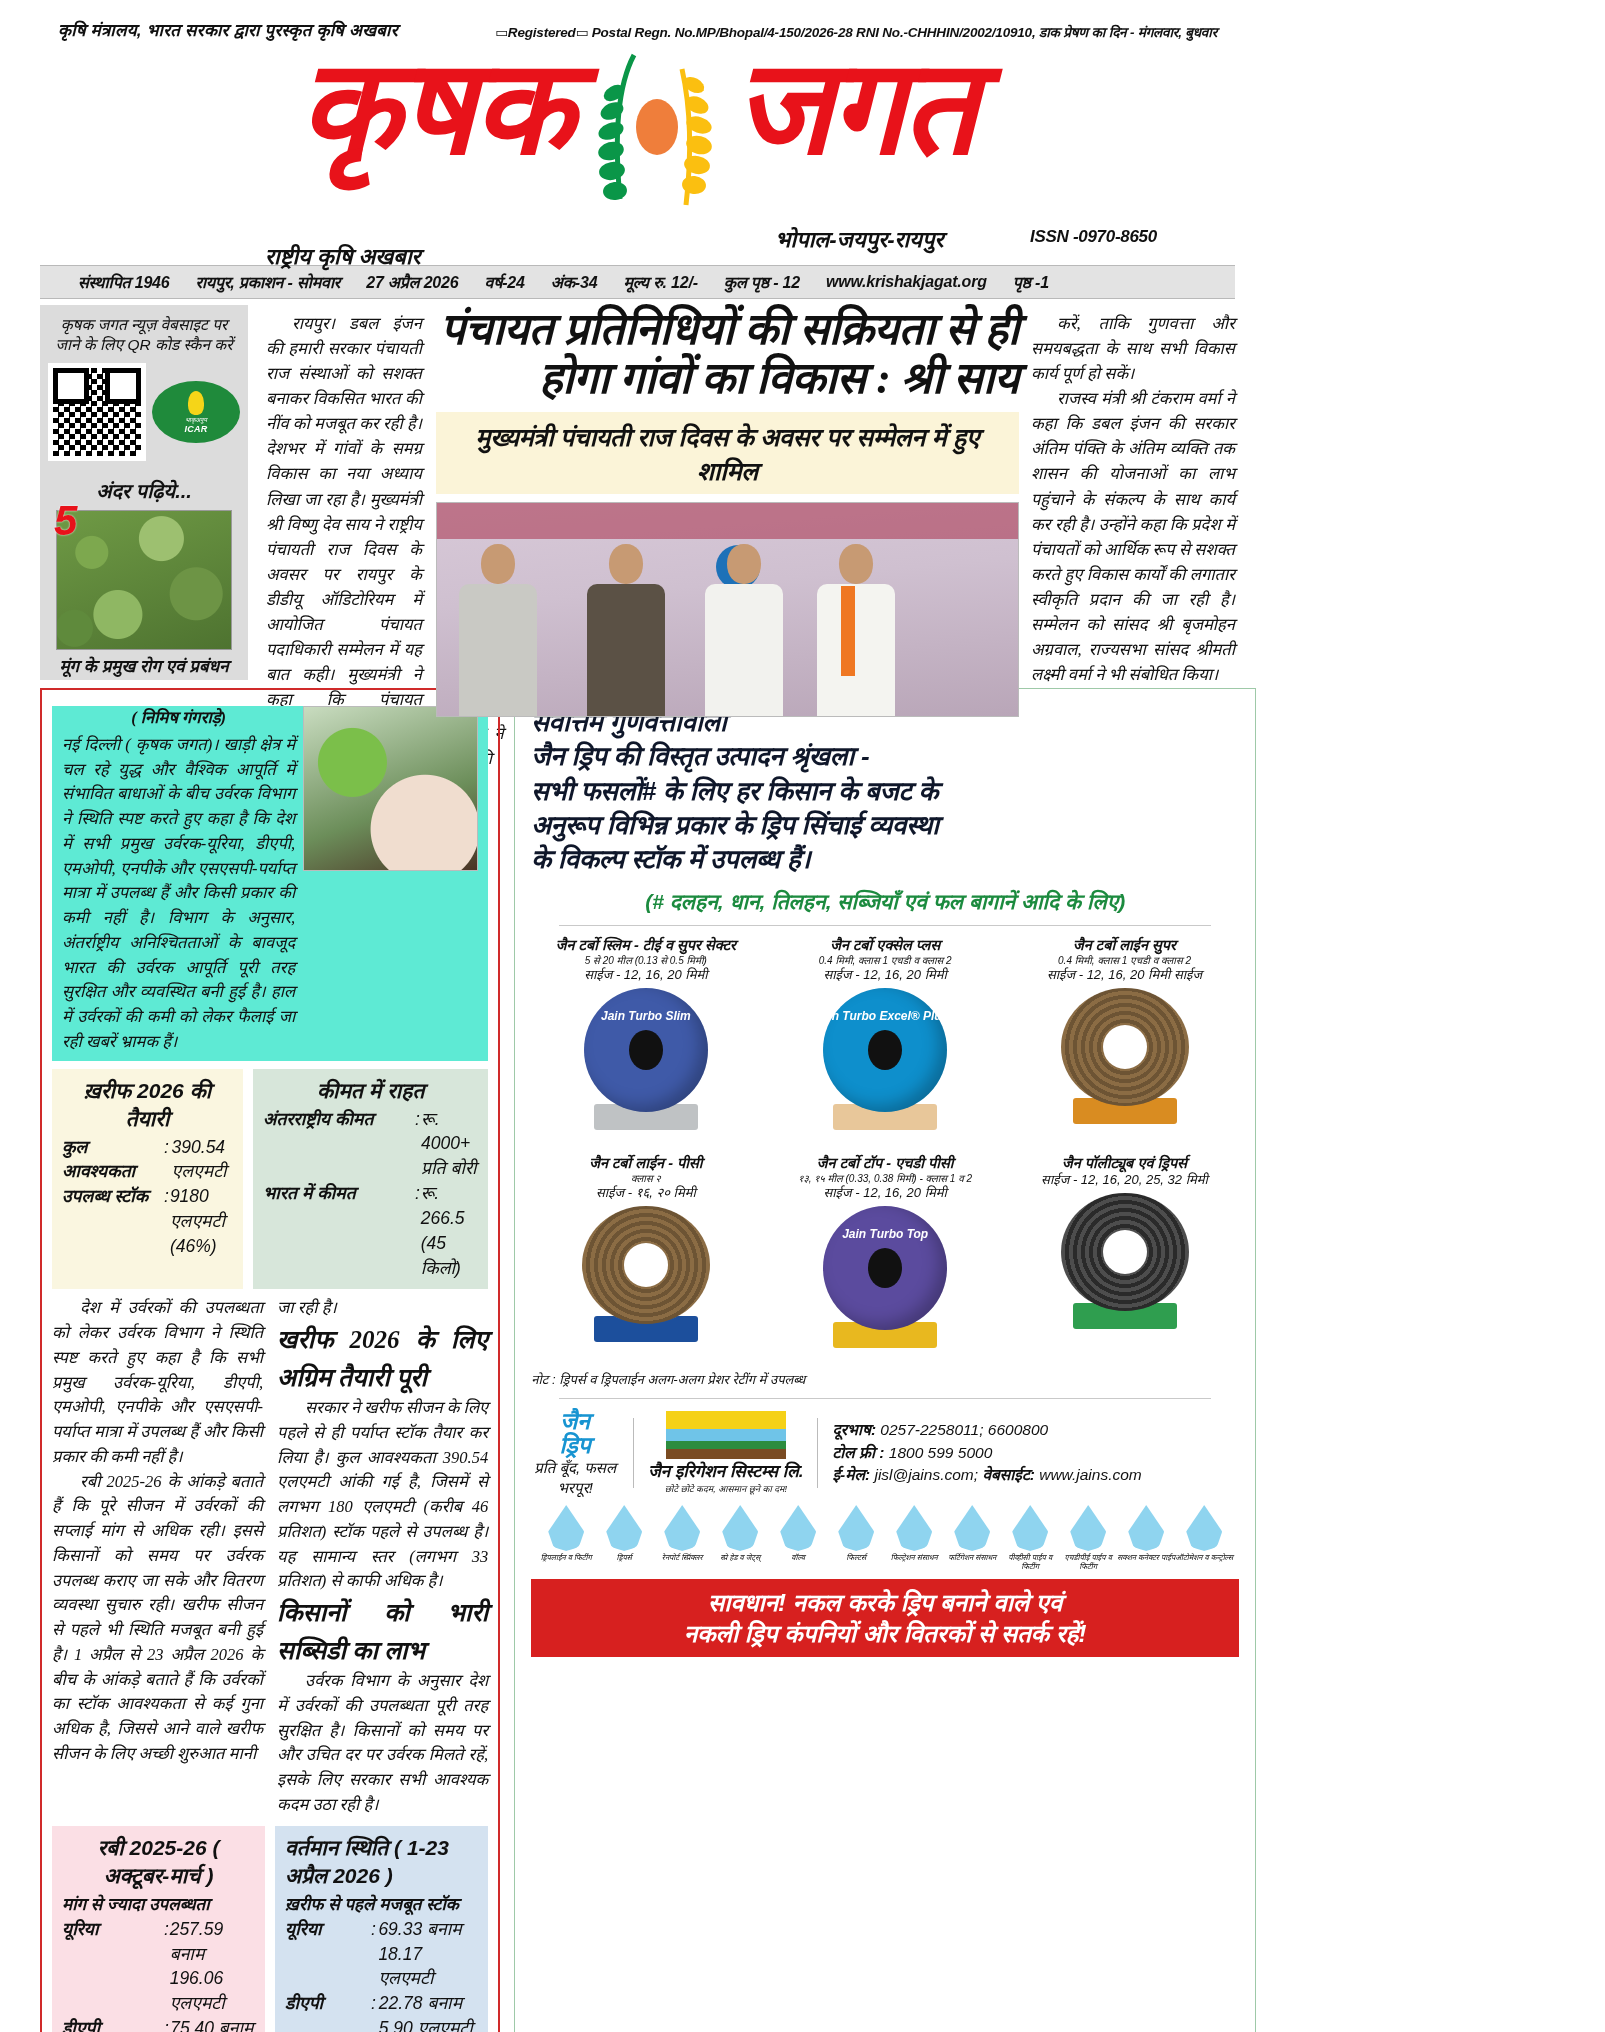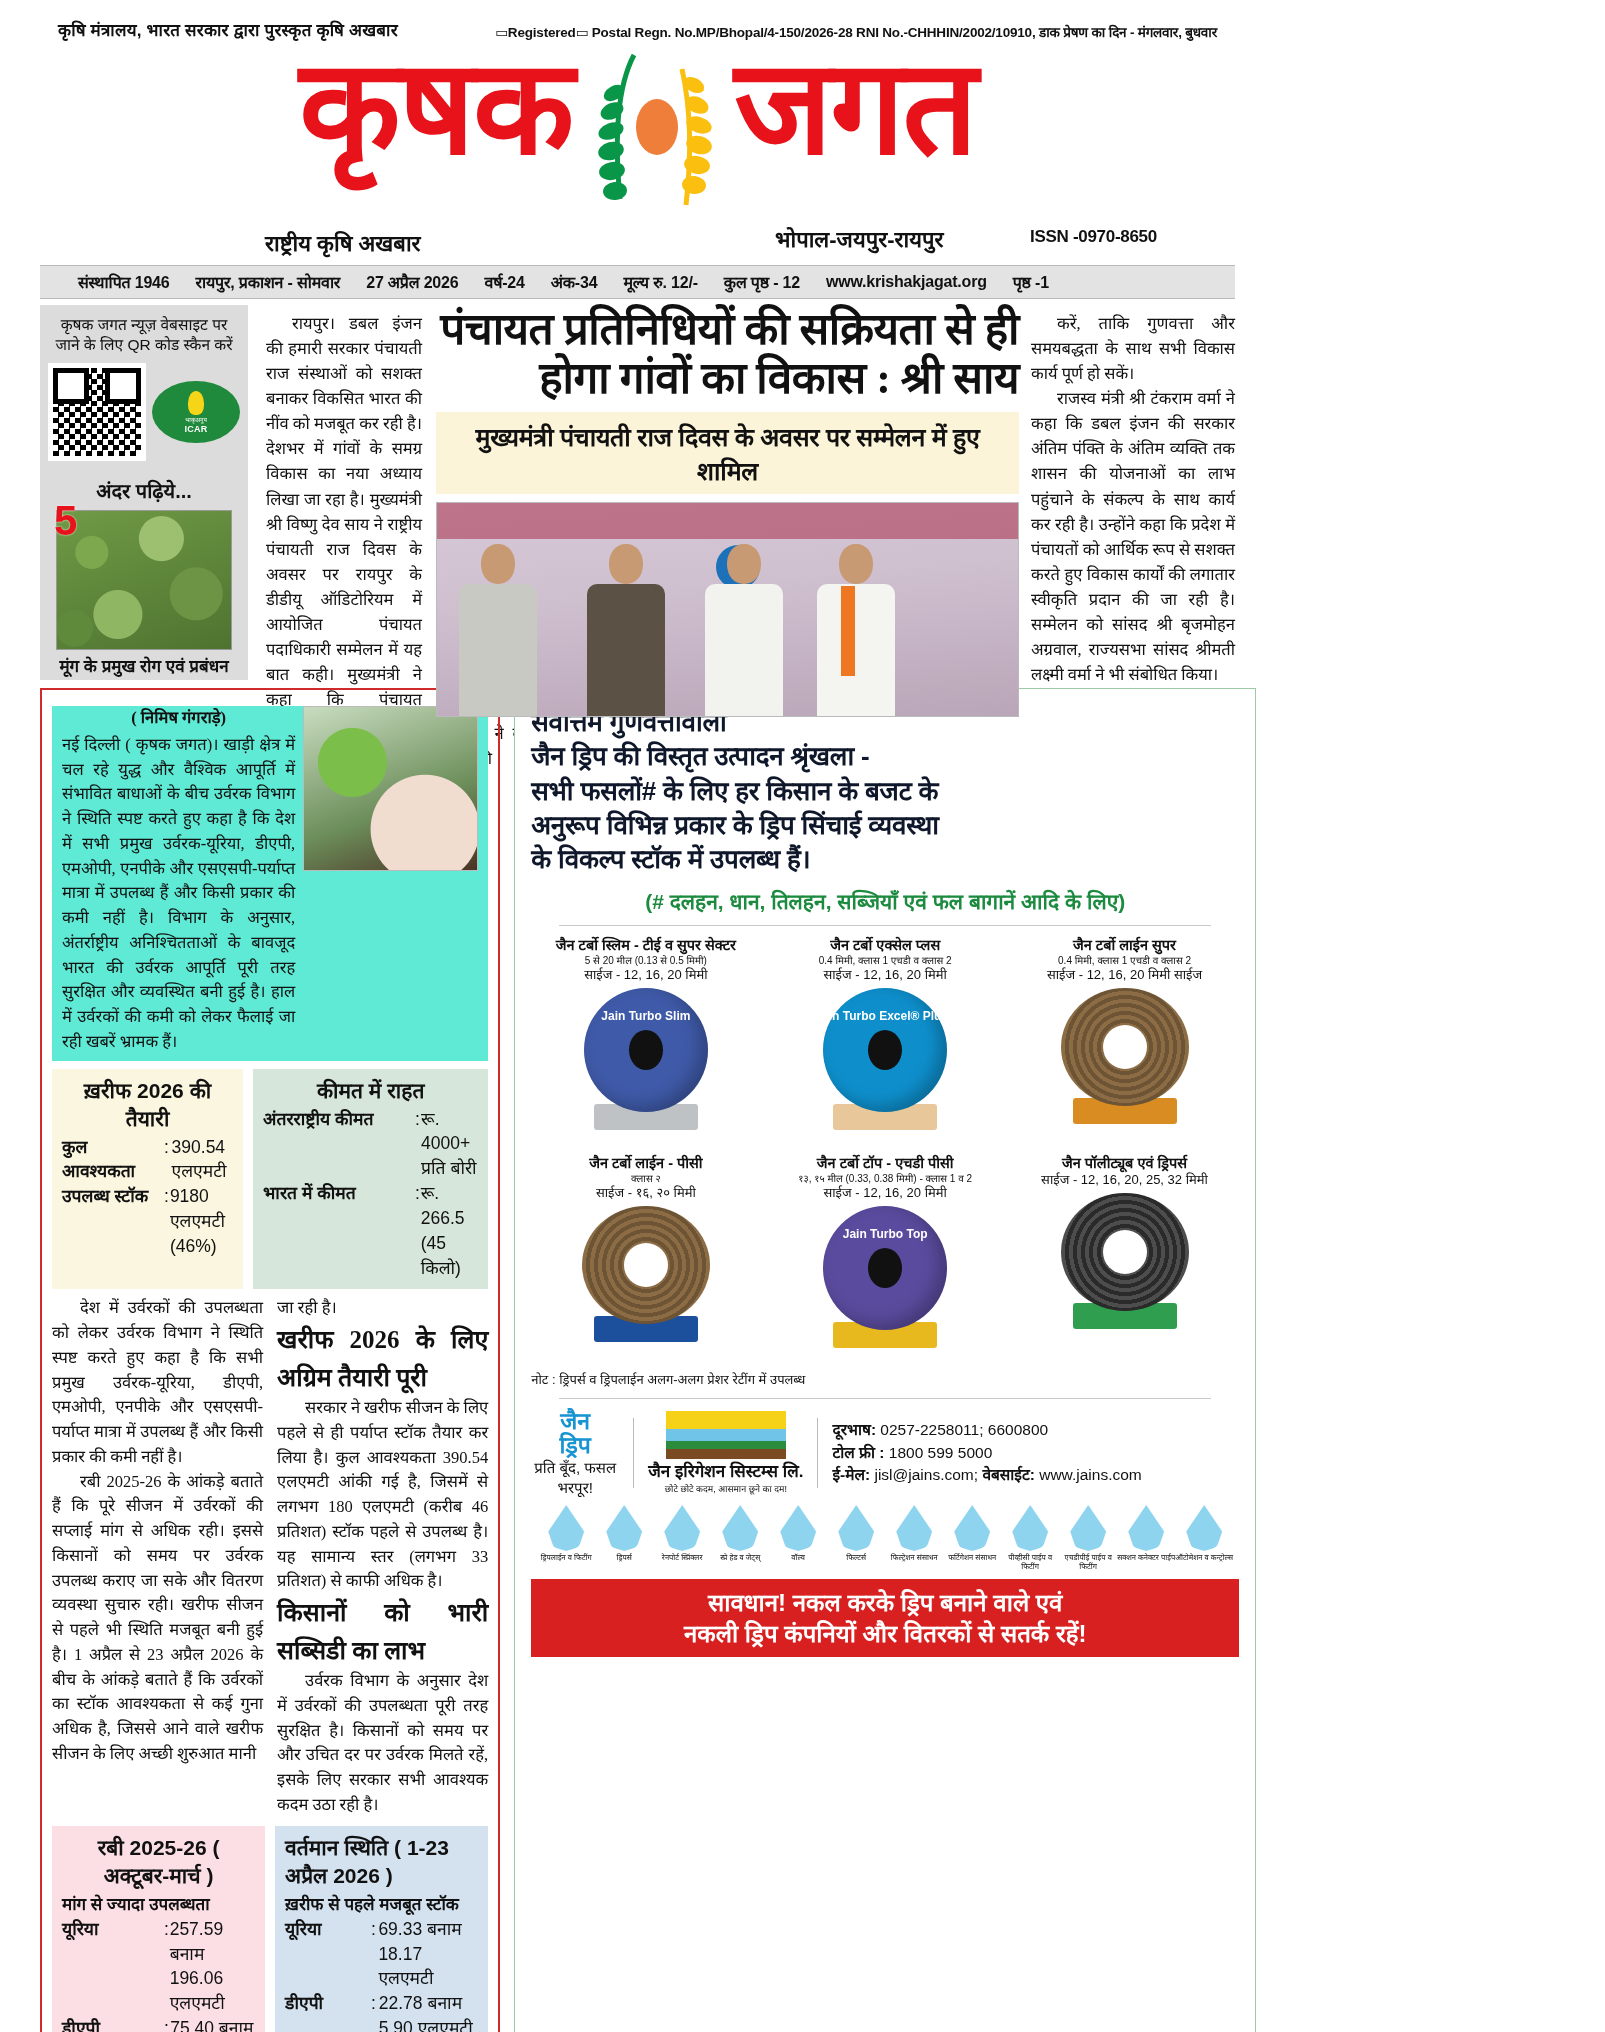--- a/index.html
+++ b/index.html
@@ -3,21 +3,21 @@
 <meta charset="utf-8">
 <style>
   * { box-sizing: border-box; margin: 0; padding: 0; }
   body {
     width: 1605px; height: 2032px;
     background: #ffffff;
     font-family: "Liberation Sans", "DejaVu Sans", sans-serif;
     color: #111;
     overflow: hidden;
   }
-  .page { position: relative; width: 1275px; height: 2032px; padding: 0 40px; }
+  .page { position: relative; width: 1275px; height: 2032px; padding: 0 40px; font-style: italic; }
 
   
   .topstrip { display: flex; align-items: flex-end; justify-content: space-between; padding: 18px 18px 2px 18px; }
   .topstrip .left { font-size: 17px; font-weight: 700; letter-spacing: .2px; }
   .topstrip .right { font-size: 13.5px; font-weight: 700; letter-spacing: -.2px; }
 
   
   .masthead { position: relative; height: 180px; display: flex; align-items: flex-start; justify-content: center; }
   .mast-word {
     font-family: "Liberation Serif", "DejaVu Serif", serif;
@@ -32,21 +32,21 @@
   .mast-emblem .ear { position: absolute; top: 6px; }
   .mast-emblem .dot {
     position: absolute; left: 58px; top: 56px; width: 42px; height: 56px;
     background: #ef7e3b; border-radius: 50%;
   }
 
   .mast-sub { position: relative; height: 42px; }
   .mast-sub .tag {
     position: absolute; font-weight: 700; font-size: 22px; color: #111;
   }
-  .tag-left { left: 225px; top: 4px; }
+  .tag-left { left: 225px; top: 17px; }
   .tag-mid { left: 735px; top: 0; }
   .tag-issn { left: 990px; top: 4px; font-size: 17px !important; letter-spacing: -.3px; }
 
   
   .infobar {
     background: #e3e3e3; border-top: 1px solid #b9b9b9; border-bottom: 1px solid #b9b9b9;
     height: 34px; display: flex; align-items: center; gap: 26px;
     padding-left: 38px; font-size: 16px; font-weight: 600; letter-spacing: -.2px;
   }
   .infobar .url { font-family: "Liberation Sans", sans-serif; font-weight: 600; }

